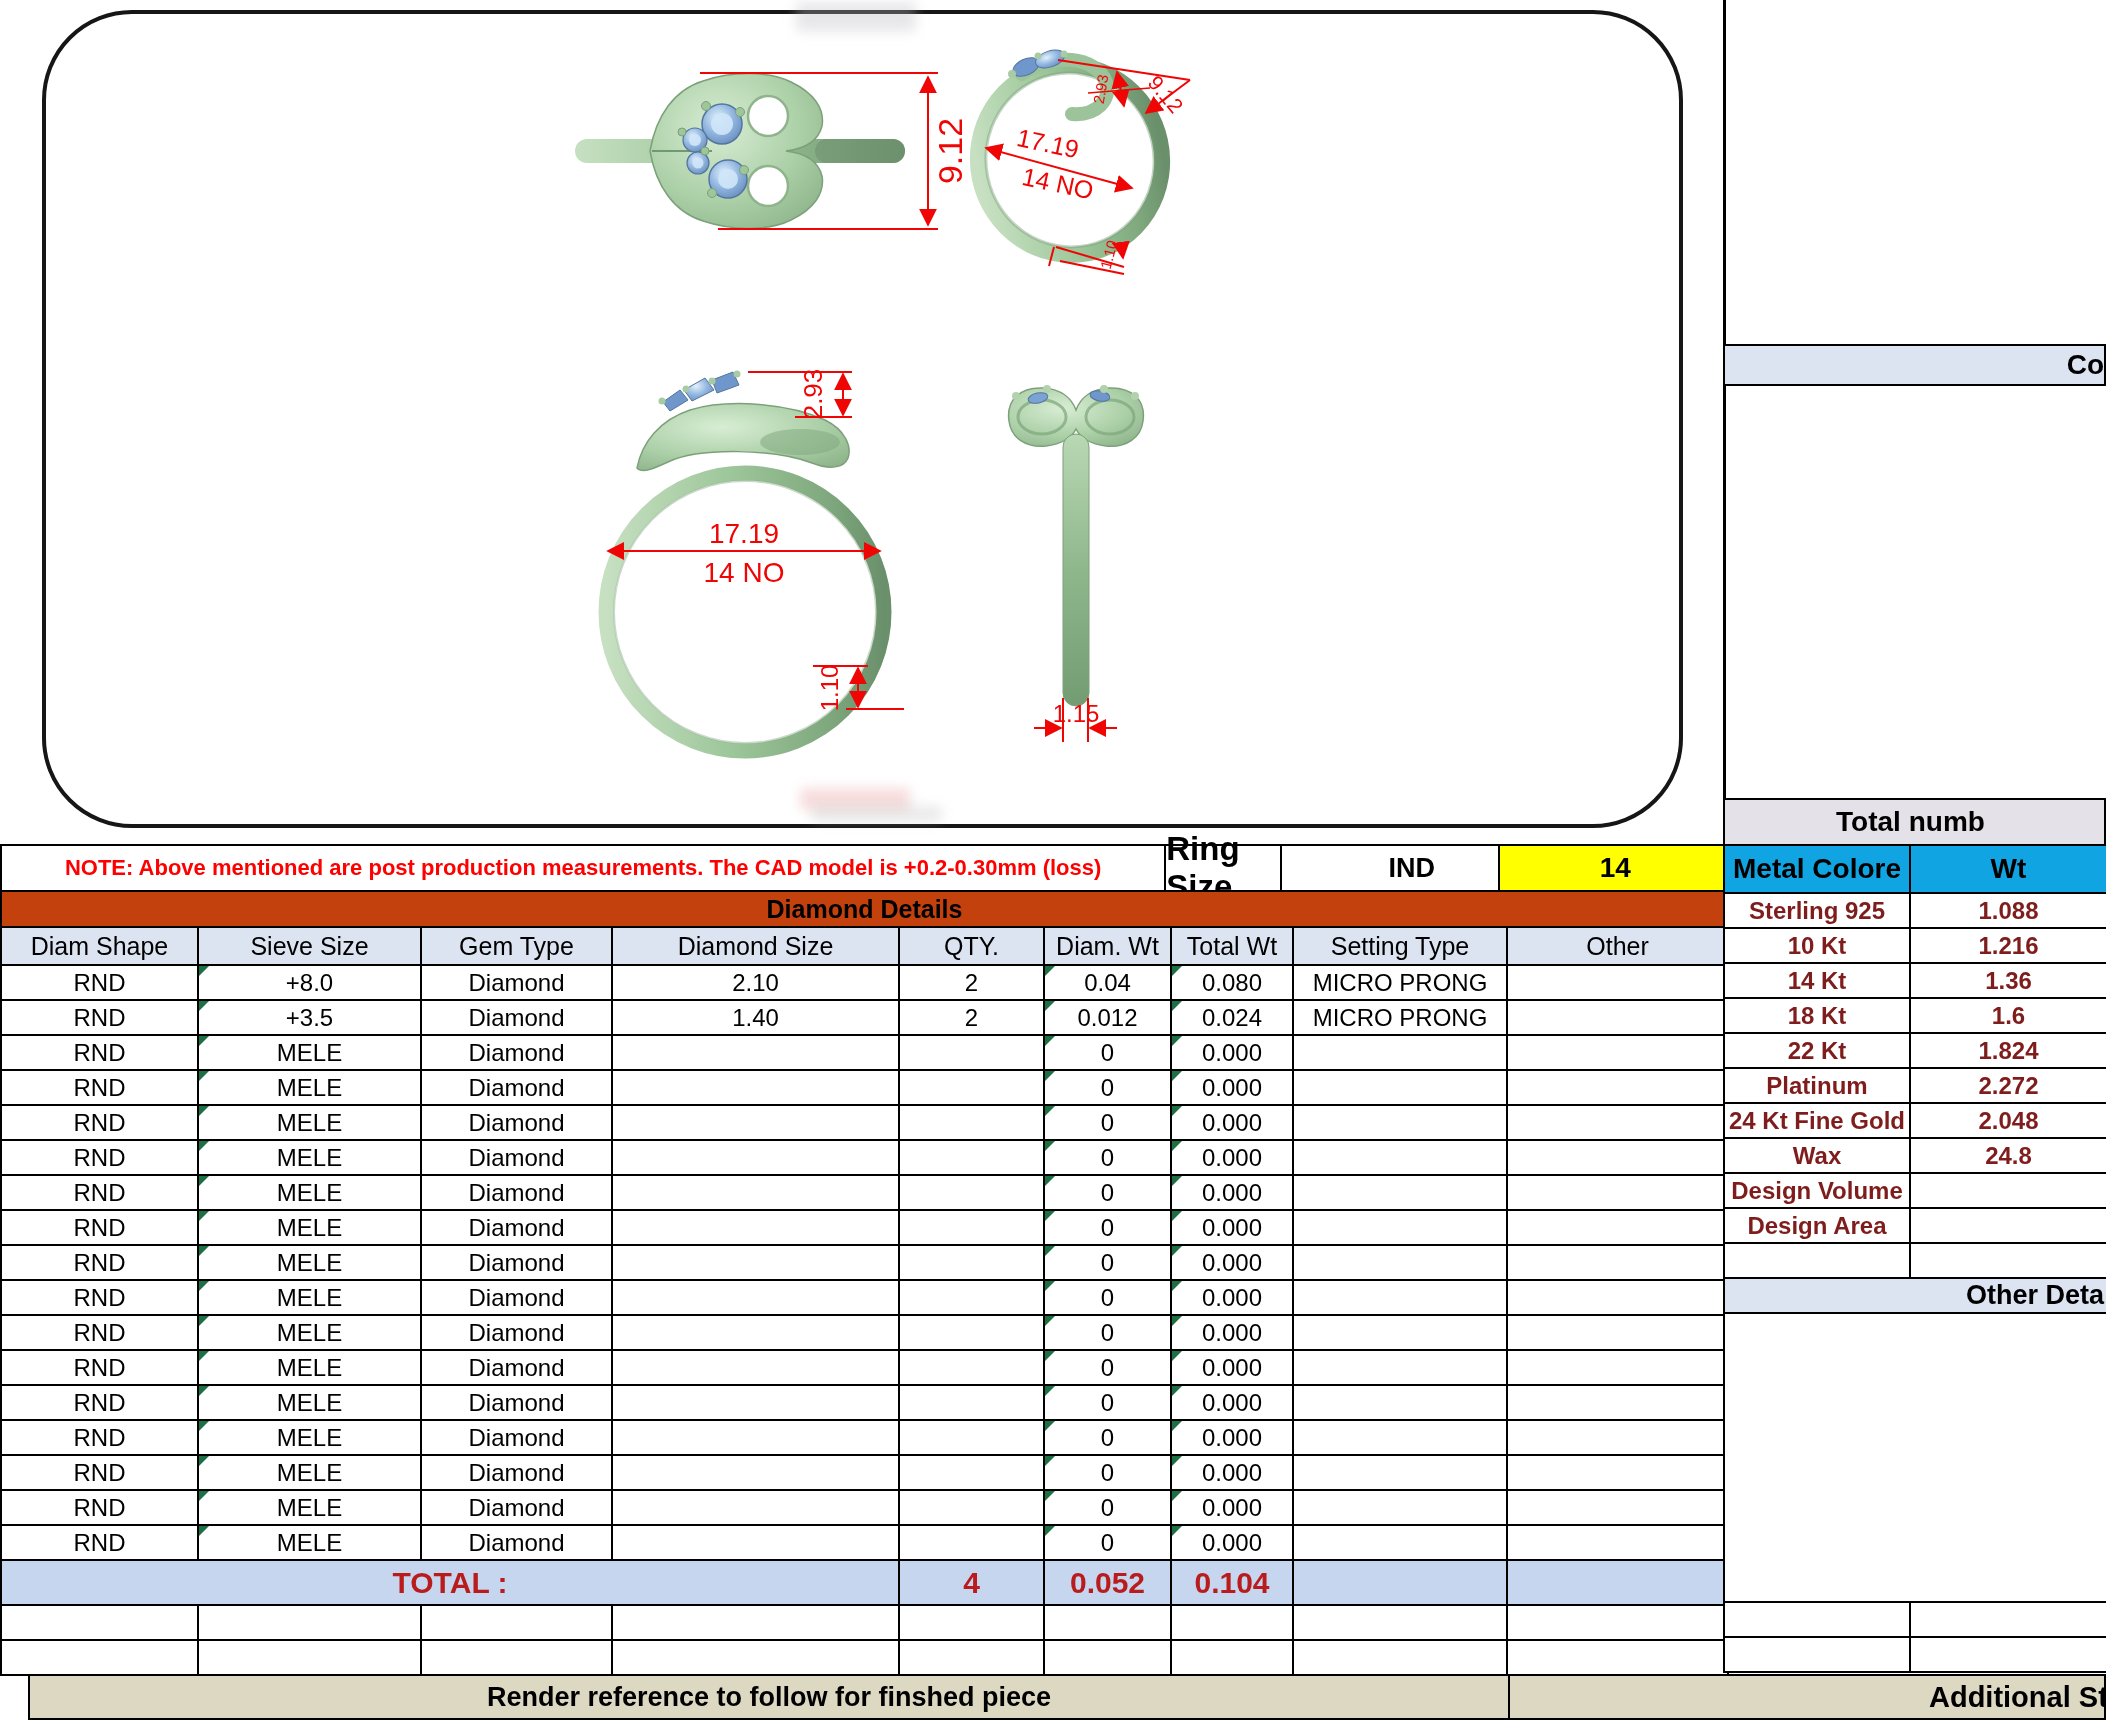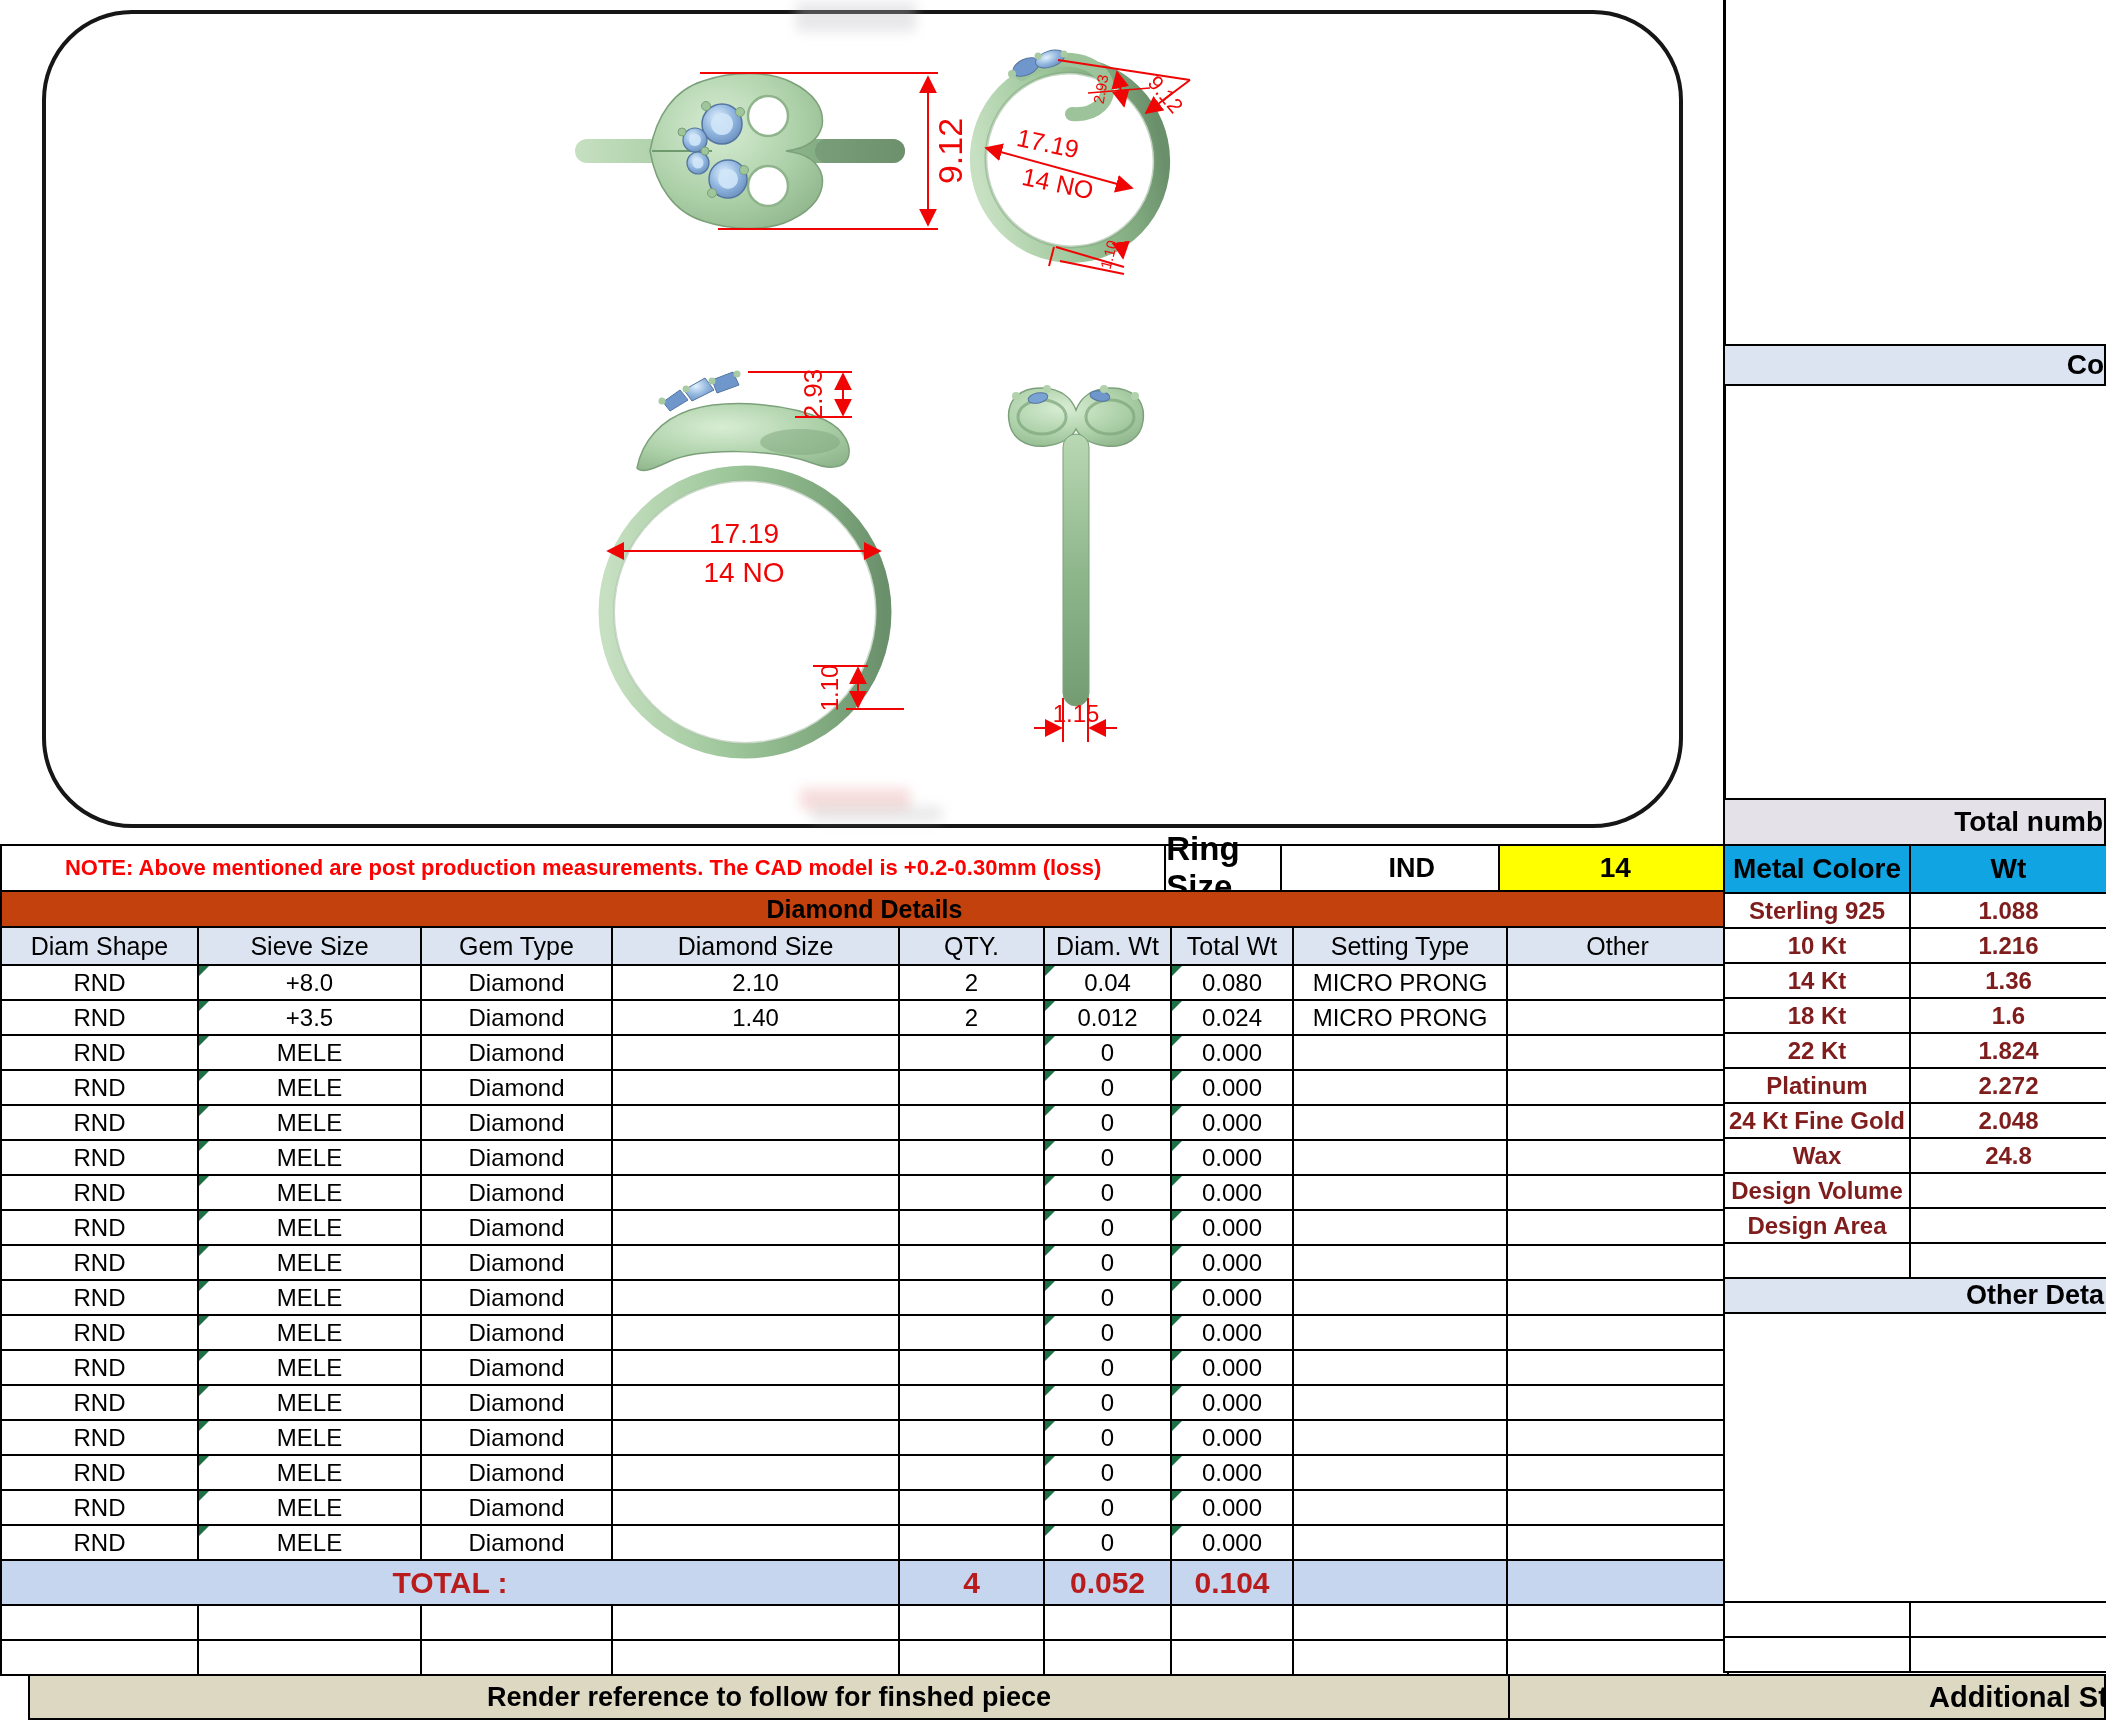--- a/index.html
+++ b/index.html
@@ -37,22 +37,22 @@
                border-width:10px 10px 0 0;border-color:#1d7044 transparent transparent transparent;}
   .dtable .totalrow td{background:#c6d6ee;color:#b91c1c;font-weight:bold;font-size:30px;height:45px;}
   .dtable .emptyrow td{height:35px;background:#fff;}
 
   
   .vline{position:absolute;left:1723px;top:0;width:3px;height:800px;background:#000;}
   .coband{position:absolute;left:1723px;top:344px;width:383px;height:42px;box-sizing:border-box;
           border:2px solid #000;background:#dce4f2;display:flex;align-items:center;justify-content:flex-end;
           font-weight:bold;font-size:28px;overflow:hidden;}
   .totnum{position:absolute;left:1723px;top:798px;width:383px;height:48px;box-sizing:border-box;
-          border:2px solid #000;background:#e4e2e8;display:flex;align-items:center;justify-content:flex-end;
-          font-weight:bold;font-size:28px;overflow:hidden;padding-right:1px;}
+          border:2px solid #000;background:#e4e2e8;display:flex;align-items:center;justify-content:center;
+          font-weight:bold;font-size:28px;overflow:hidden;padding-right:8px;}
   .rptable{position:absolute;left:1723px;top:844px;width:383px;}
   .rptable td{font-size:24px;background:#fff;}
   .rptable .rphead td{background:#10a5e2;font-weight:bold;font-size:28px;height:48px;}
   .rptable .mrow td{color:#7f1d1d;font-weight:bold;height:35px;}
   .rptable .rpempty td{height:35px;}
   .rptable .rpband td{background:#dce4f2;font-weight:bold;font-size:27px;height:35px;text-align:right;padding-right:2px;}
   .rptable .rptall td{height:289px;}
   .rptable .rpbot td{height:35px;}
 
   

